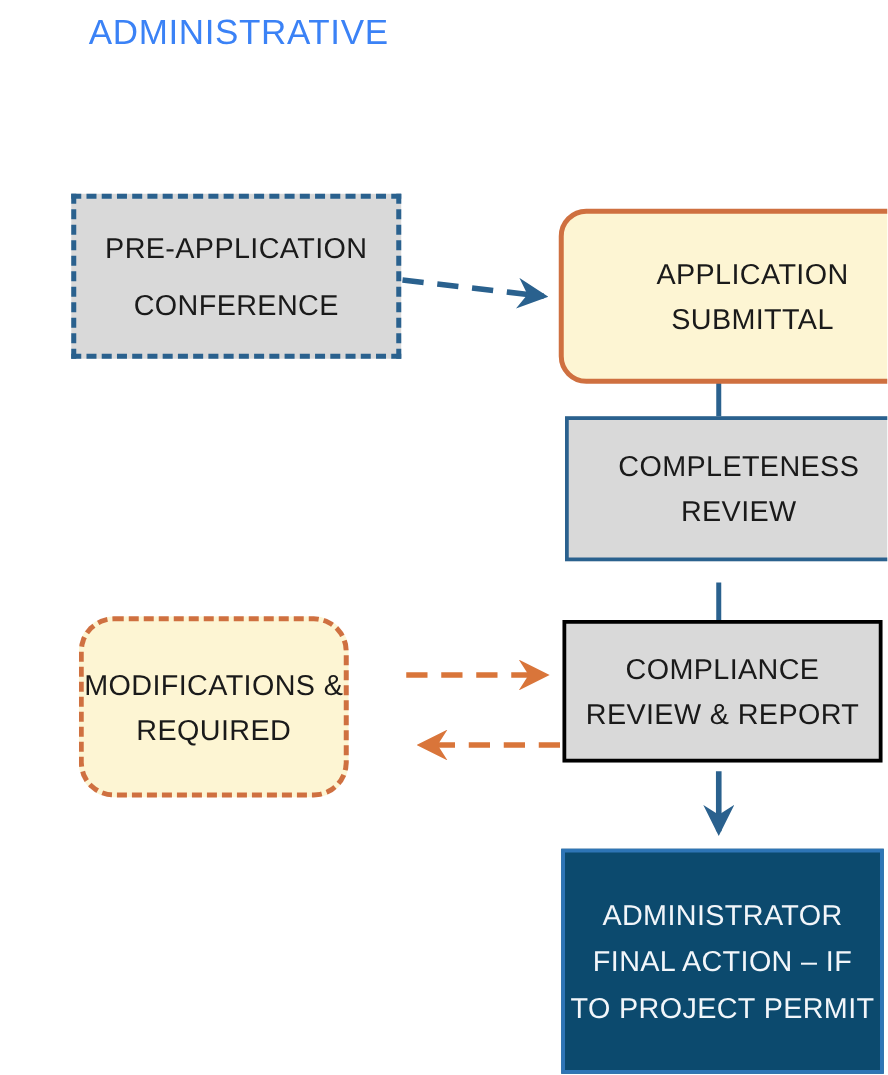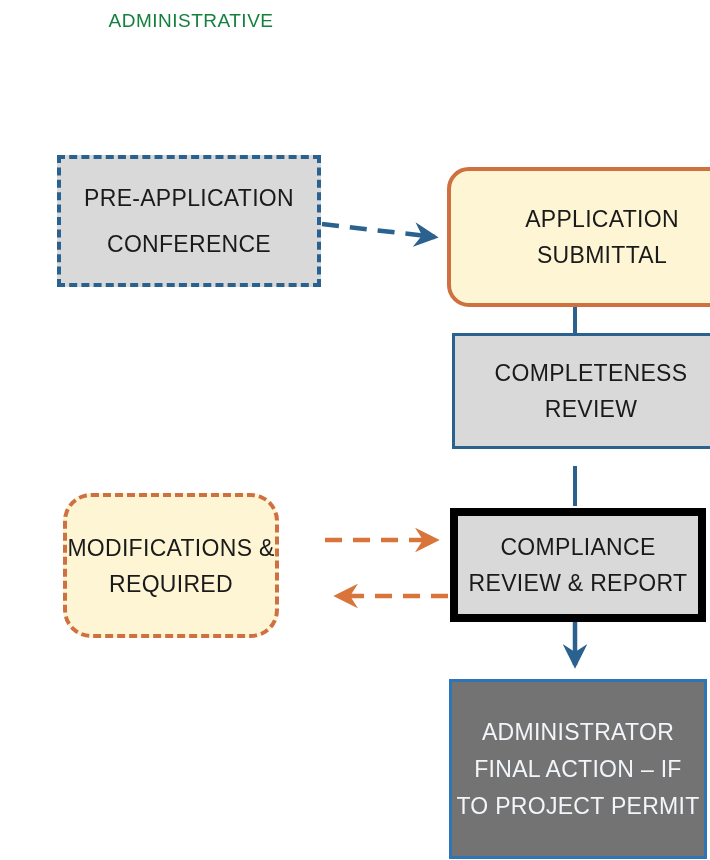--- a/index.html
+++ b/index.html
@@ -8,22 +8,22 @@
     width: 710px;
     height: 860px;
     background: #ffffff;
     font-family: "Liberation Sans", sans-serif;
     overflow: hidden;
   }
   #title-block {
     position: absolute;
     left: 35px; top: 10px; width: 312px;
     text-align: center;
-    color: #15803d;
-    font-size: 19px;
+    color: #3b82f6;
+    font-size: 28px;
     letter-spacing: 0.5px;
   }
   #title-block .t-line { margin: 0; padding: 0; }
   #title-block .t-line + .t-line { margin-top: 24px; }
 
   .node {
     position: absolute;
     box-sizing: border-box;
     display: flex;
     flex-direction: column;
@@ -52,27 +52,27 @@
     background: #d9d9d9;
     border: 3px solid #2a618e;
   }
   .node-modifications {
     left: 63px; top: 493px; width: 216px; height: 145px;
     background: #fdf5d3;
     border: 4px dashed #cf7040;
     border-radius: 28px;
   }
   .node-compliance {
-    left: 450px; top: 508px; width: 256px; height: 114px;
+    left: 450px; top: 496px; width: 256px; height: 114px;
     background: #d9d9d9;
-    border: 8px solid #000000;
+    border: 3px solid #000000;
   }
   .node-admin {
     left: 449px; top: 679px; width: 258px; height: 180px;
-    background: #737373;
+    background: #0c4a6e;
     border: 3px solid #2e75b6;
     color: #f2f6fa;
     line-height: 37px;
   }
   #connector-layer {
     position: absolute;
     left: 0; top: 0;
     pointer-events: none;
   }
 </style>

